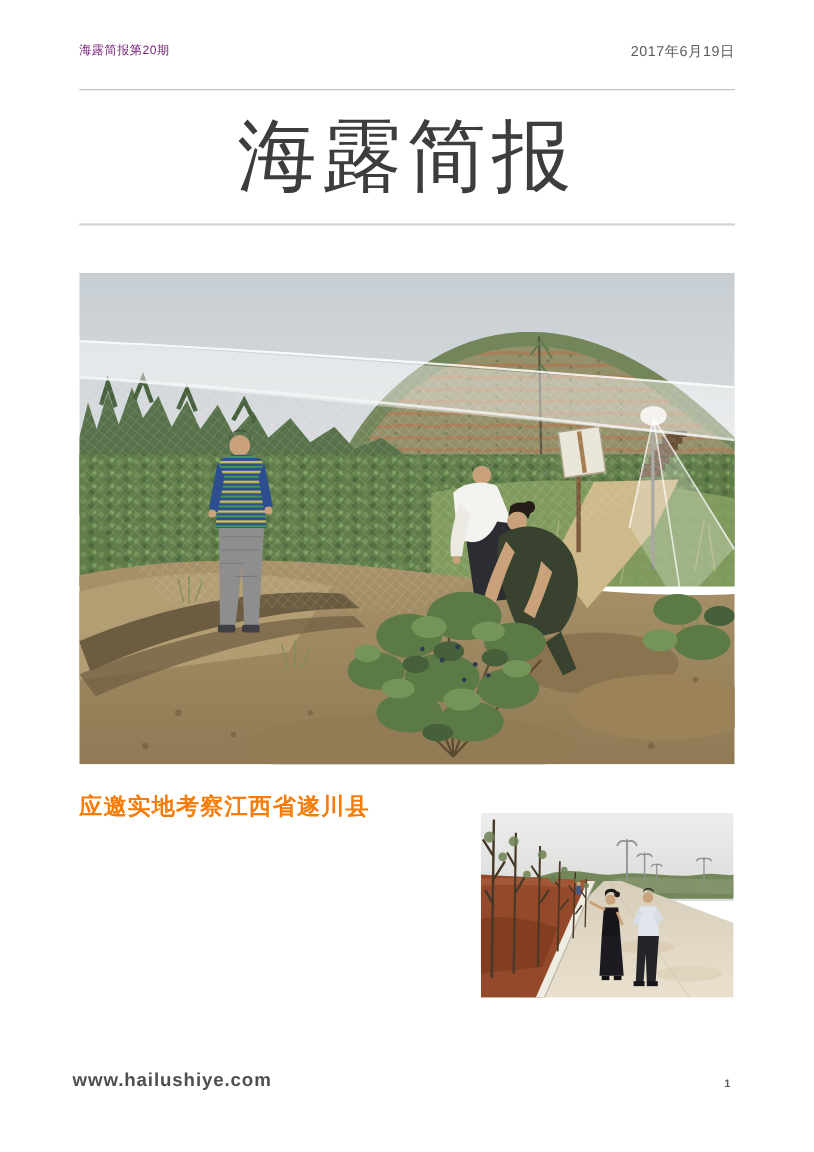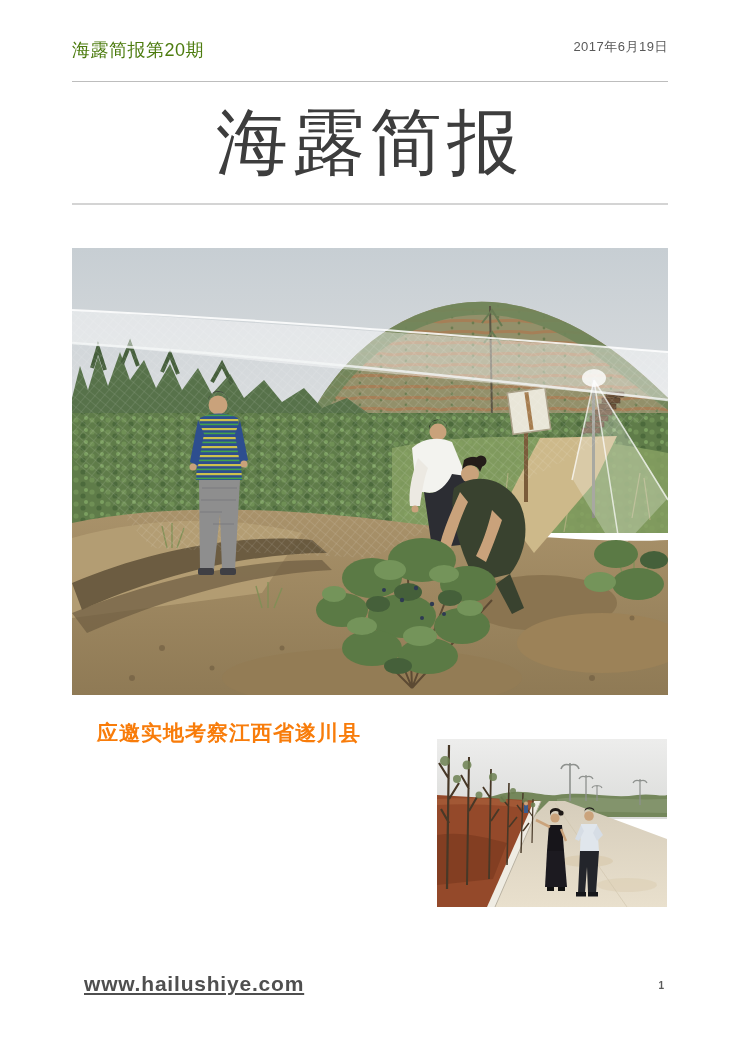--- a/index.html
+++ b/index.html
@@ -8,21 +8,21 @@
     width: 740px; height: 1047px;
     position: relative;
     font-family: "Liberation Sans", "DejaVu Sans", sans-serif;
     overflow: hidden;
   }
   .page { position: absolute; inset: 0; background: #ffffff; }
 
   
   .hdr-issue {
     position: absolute; left: 72px; top: 38px;
-    font-size: 18px; color: #4d7c0f; letter-spacing: 0.5px;
+    font-size: 11px; color: #701a75; letter-spacing: 0.5px;
   }
   .hdr-date {
     position: absolute; right: 72px; top: 38px;
     font-size: 13px; color: #595959; letter-spacing: 0.5px; margin-left: 28px;
   }
   .rule-top {
     position: absolute; left: 72px; right: 72px; top: 81px;
     height: 1px; background: #bdbdbd;
   }
 
@@ -59,24 +59,23 @@
     width: 362px;
     font-size: 15.5px; line-height: 37px;
     color: #595959;
     text-align: justify;
     text-indent: 2em;
     letter-spacing: 0.4px;
   }
 
   
   .footer-site {
-    position: absolute; left: 84px; top: 972px;
-    font-size: 21px; font-weight: 600; color: #4f4f4f;
+    position: absolute; left: 66px; top: 972px;
+    font-size: 17px; font-weight: 600; color: #4f4f4f;
     letter-spacing: 0.8px;
-    text-decoration: underline;
   }
   .footer-page {
     position: absolute; right: 76px; top: 980px;
     font-size: 10px; font-weight: bold; color: #595959;
   }
 </style>
 </head>
 <body>
 
 <div class="page">
@@ -270,21 +269,21 @@
 
       <g fill="#5b7a45">
         <ellipse cx="544" cy="306" rx="22" ry="14"></ellipse>
         <ellipse cx="566" cy="336" rx="26" ry="16"></ellipse>
         <ellipse cx="528" cy="334" rx="16" ry="10" fill="#74945a"></ellipse>
         <ellipse cx="582" cy="312" rx="14" ry="9" fill="#45603a"></ellipse>
       </g>
     </svg>
   </div>
 
-  <div class="article-heading" style="color: rgb(248, 124, 10); margin-left: 25px;">应邀实地考察江西省遂川县</div>
+  <div class="article-heading" style="color: rgb(248, 124, 10);">应邀实地考察江西省遂川县</div>
 
 
   <div class="photo-side">
     <svg width="230" height="168" viewBox="0 0 230 168" xmlns="http://www.w3.org/2000/svg">
       <defs>
         <linearGradient id="sky2" x1="0" y1="0" x2="0" y2="1">
           <stop offset="0" stop-color="#ededec"></stop>
           <stop offset="1" stop-color="#dadbd9"></stop>
         </linearGradient>
         <linearGradient id="road" x1="0" y1="0" x2="0" y2="1">

